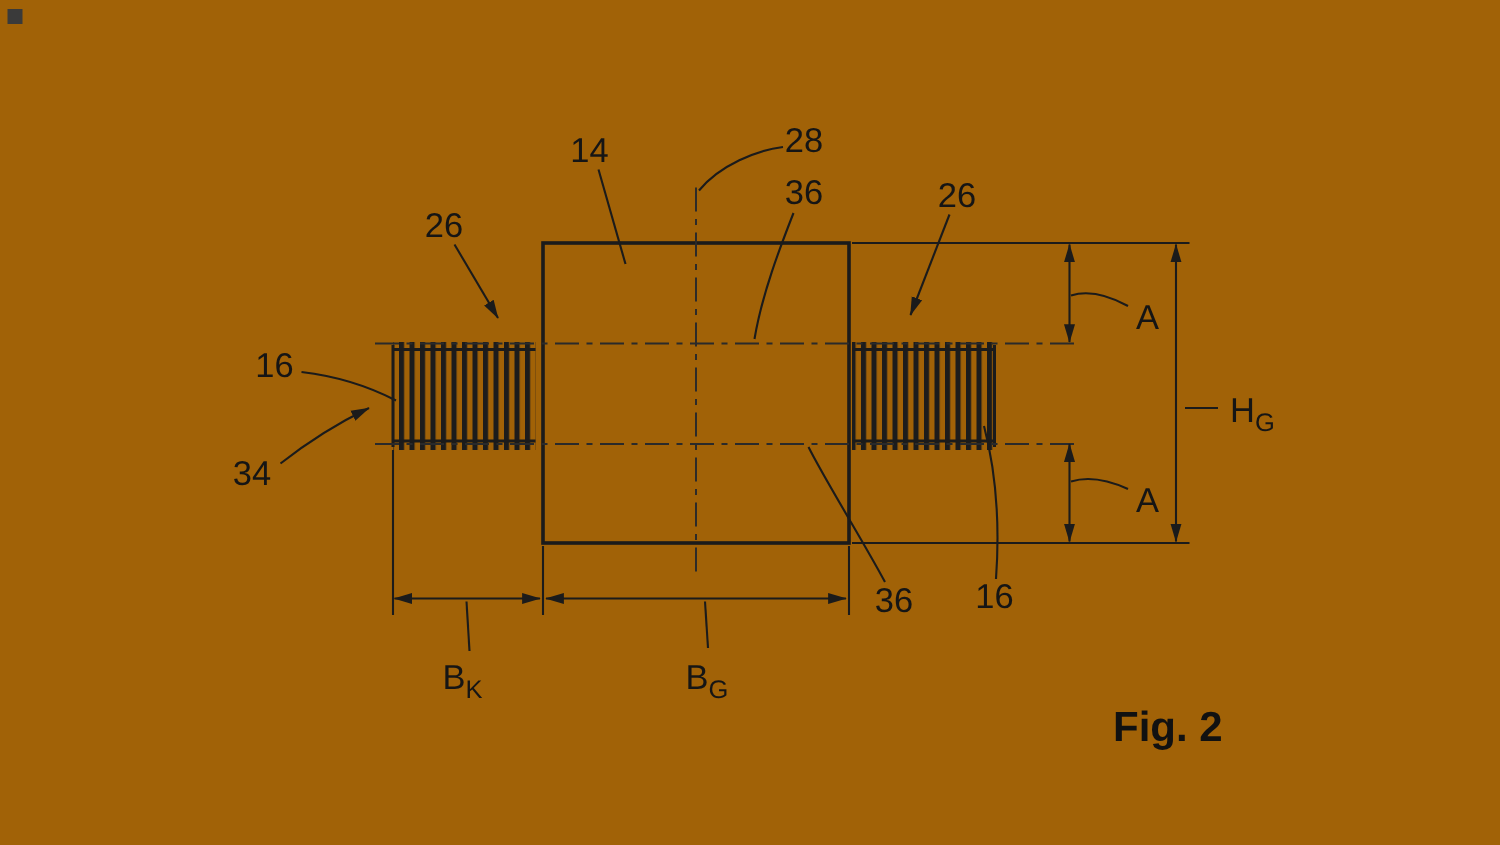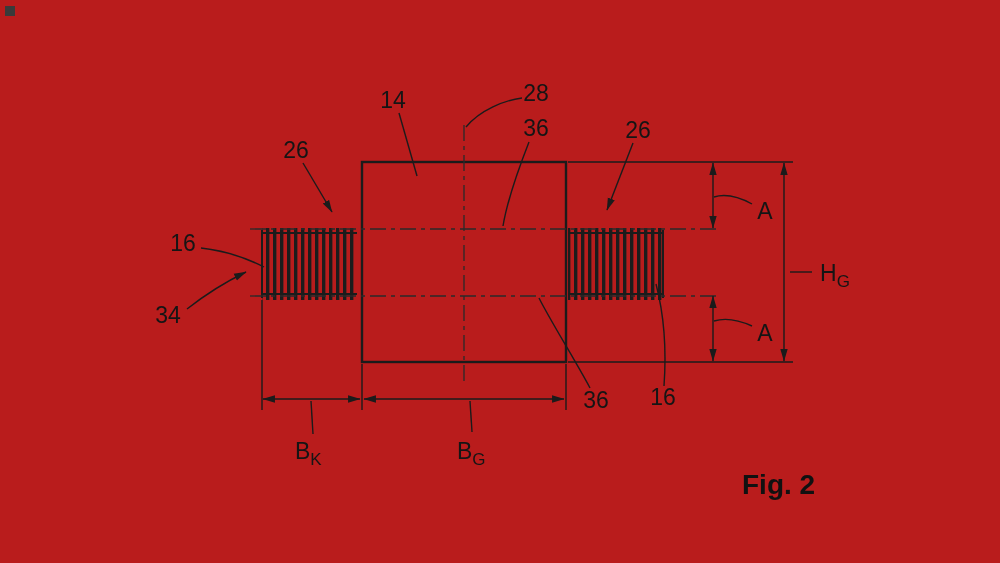--- a/index.html
+++ b/index.html
@@ -1,18 +1,18 @@
 <!DOCTYPE html>
 <html><head>
 <meta charset="utf-8">
 <style>
   html,body{margin:0;padding:0;background:#dcdcdc;}
   .canvas{
     width:1000px;height:563px;
-    background:#b91c1c;
+    background:#a16207;
     position:relative;overflow:hidden;
     font-family:"Liberation Sans",sans-serif;
   }
   svg{display:block;}
   .thick{stroke:#1b1b1b;stroke-width:2.4;fill:none;}
   .med{stroke:#1b1b1b;stroke-width:2;fill:none;}
   .thin{stroke:#1b1b1b;stroke-width:1.4;fill:none;}
   .cl{stroke:#2a2a2a;stroke-width:1.3;fill:none;stroke-dasharray:16 5 4 5;}
   .lbl{font-family:"Liberation Sans",sans-serif;font-size:23px;fill:#151515;}
   .sub{font-size:17px;}

